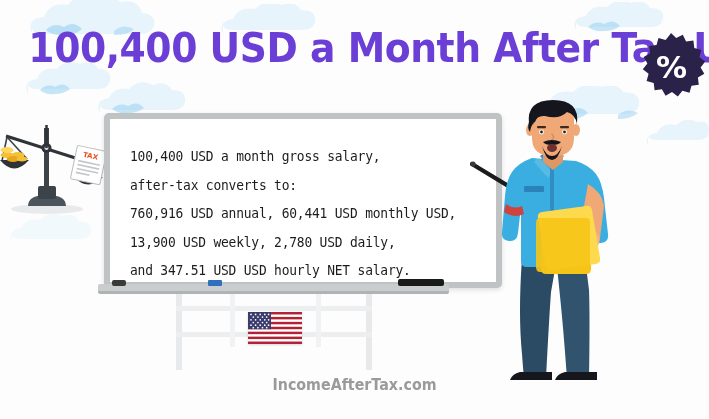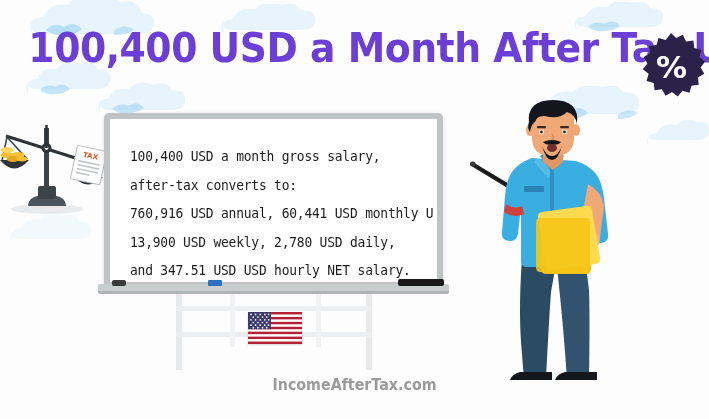--- a/index.html
+++ b/index.html
@@ -33,21 +33,21 @@
   #badge{position:absolute;left:636px;top:32px;width:70px;height:70px;z-index:7;}
   #badge .pct{
     position:absolute;left:0;top:0;width:70px;height:70px;
     display:flex;align-items:center;justify-content:center;
     font-family:"DejaVu Sans",sans-serif;font-weight:bold;font-size:31px;color:#ffffff;
     letter-spacing:-1px;
   }
 
   
   #board{
-    position:absolute;left:104px;top:113px;width:339px;height:175px;
+    position:absolute;left:104px;top:113px;width:398px;height:175px;
     background:#ffffff;
     border:6px solid #bfc3c4;
     border-radius:5px;
     box-sizing:border-box;
     box-shadow:0 2px 5px rgba(0,0,0,.12);
     z-index:4;
   }
   #board-inner{position:absolute;inset:3px;background:#fff;border-radius:2px;overflow:hidden;}
   #board-text{
     position:absolute;left:17px;top:20px;right:8px;

